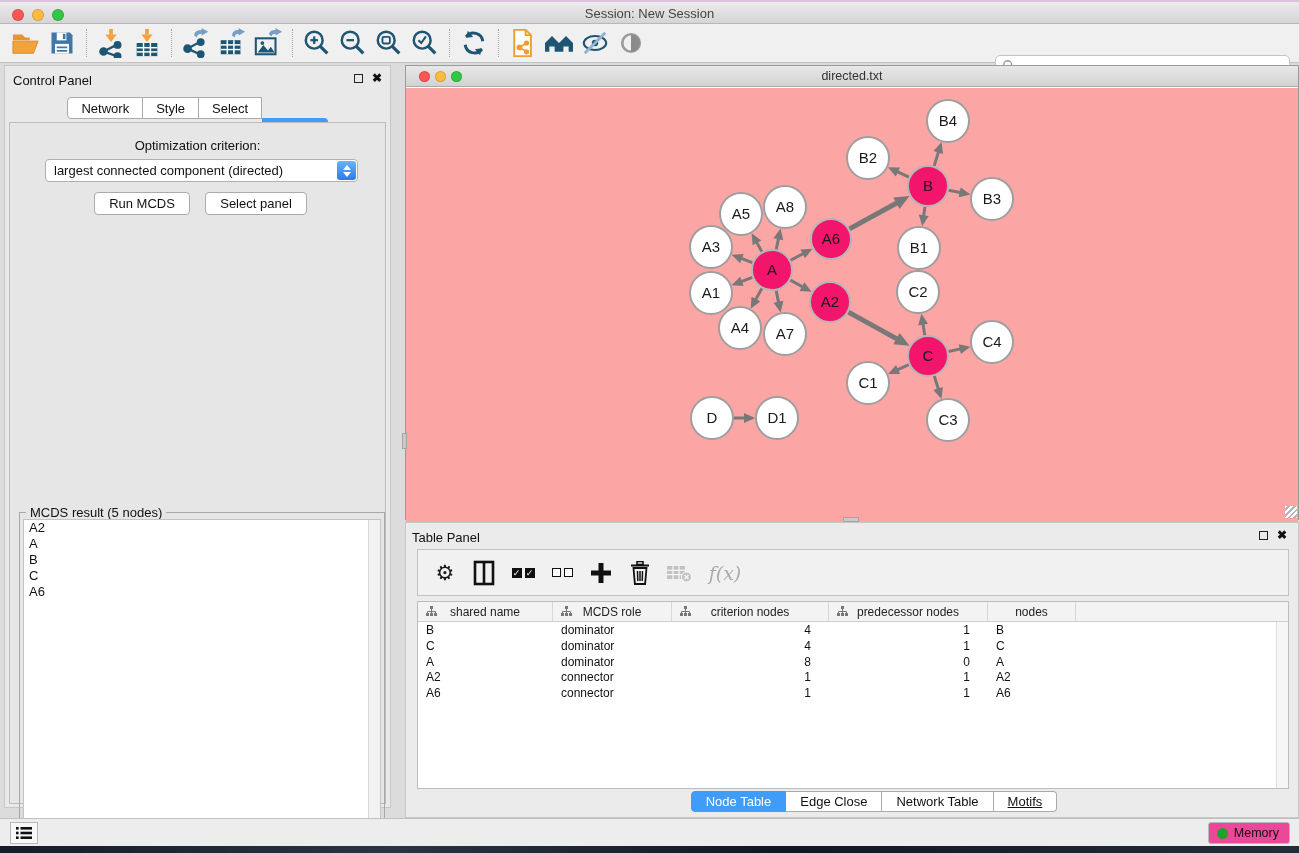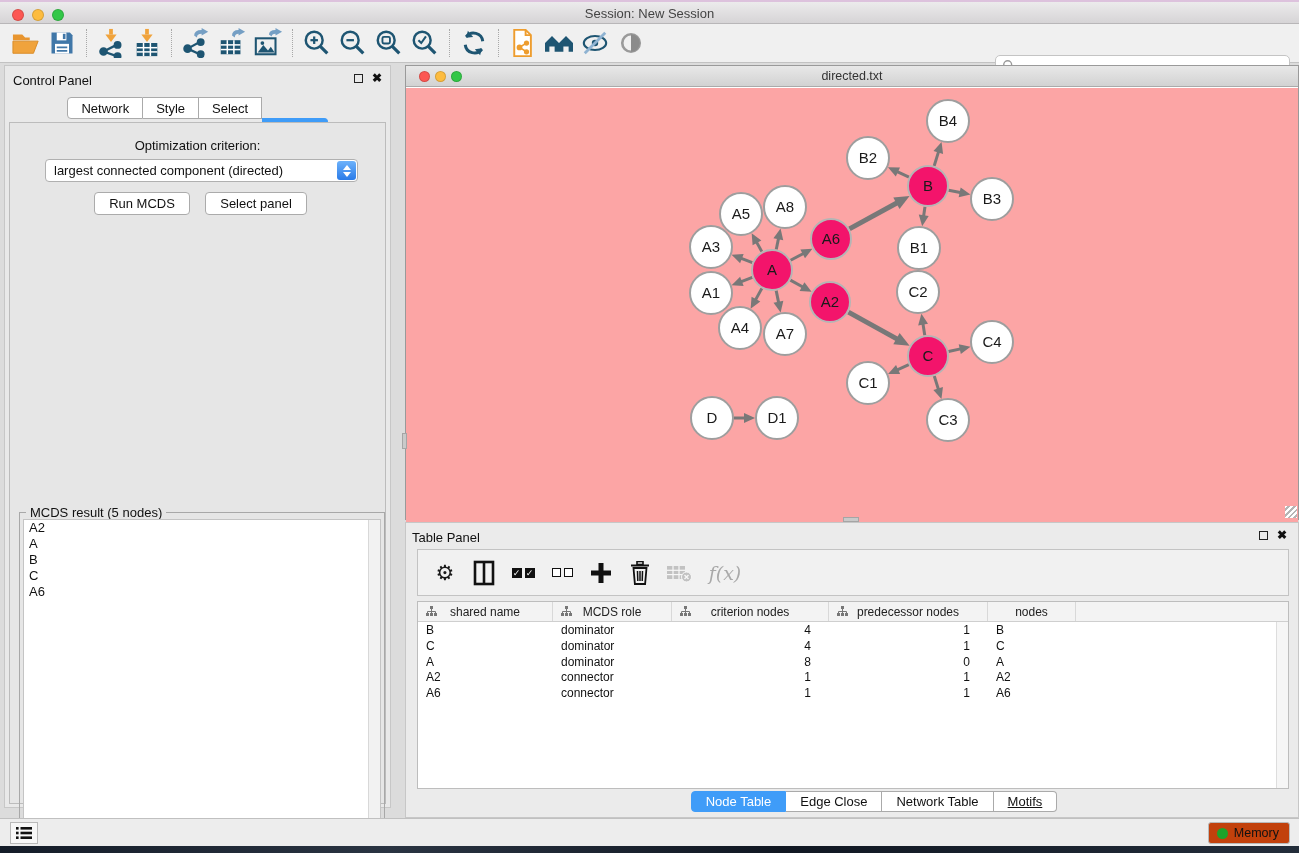--- a/index.html
+++ b/index.html
@@ -105,21 +105,21 @@
     padding:2px 14px; height:21px; }
   .ttab:first-child { border-left:1px solid #aaa; border-radius:4px 0 0 4px; }
   .ttab:last-child { border-radius:0 4px 4px 0;text-decoration:underline; }
   .ttab.active { background:#3f9cf8; border-color:#3f9cf8; color:#fff;margin-left:44px; }
 
   
   #statusbar { position:absolute; left:0; top:818px; width:1299px; height:28px;
     background:#ededed; border-top:1px solid #c0c0c0; }
   #list-btn { position:absolute; left:10px; top:3px; width:28px; height:22px; background:#f7f7f7;
     border:1px solid #b9b9b9; display:flex; align-items:center; justify-content:center; }
-  #memory-btn { position:absolute; right:9px; top:3px; height:22px; padding:0 10px 0 8px; background:#c2410c;
+  #memory-btn { position:absolute; right:9px; top:3px; height:22px; padding:0 10px 0 8px; background:#ec4899;
     border:1px solid #b9b9b9; border-radius:3px; display:flex; align-items:center; gap:6px; font-size:12.5px; color:#111; }
   #memory-dot { width:11px; height:11px; border-radius:50%; background:#1ea32a; }
   #desktop-strip { position:absolute; left:0; top:846px; width:1299px; height:7px;
     background:linear-gradient(90deg,#141c28,#2a3442 30%,#101722 60%,#232d3a); }
 </style>
 </head>
 <body>
 
 <div id="titlebar">
   <div class="lights" style="left:12px; top:7px;">

